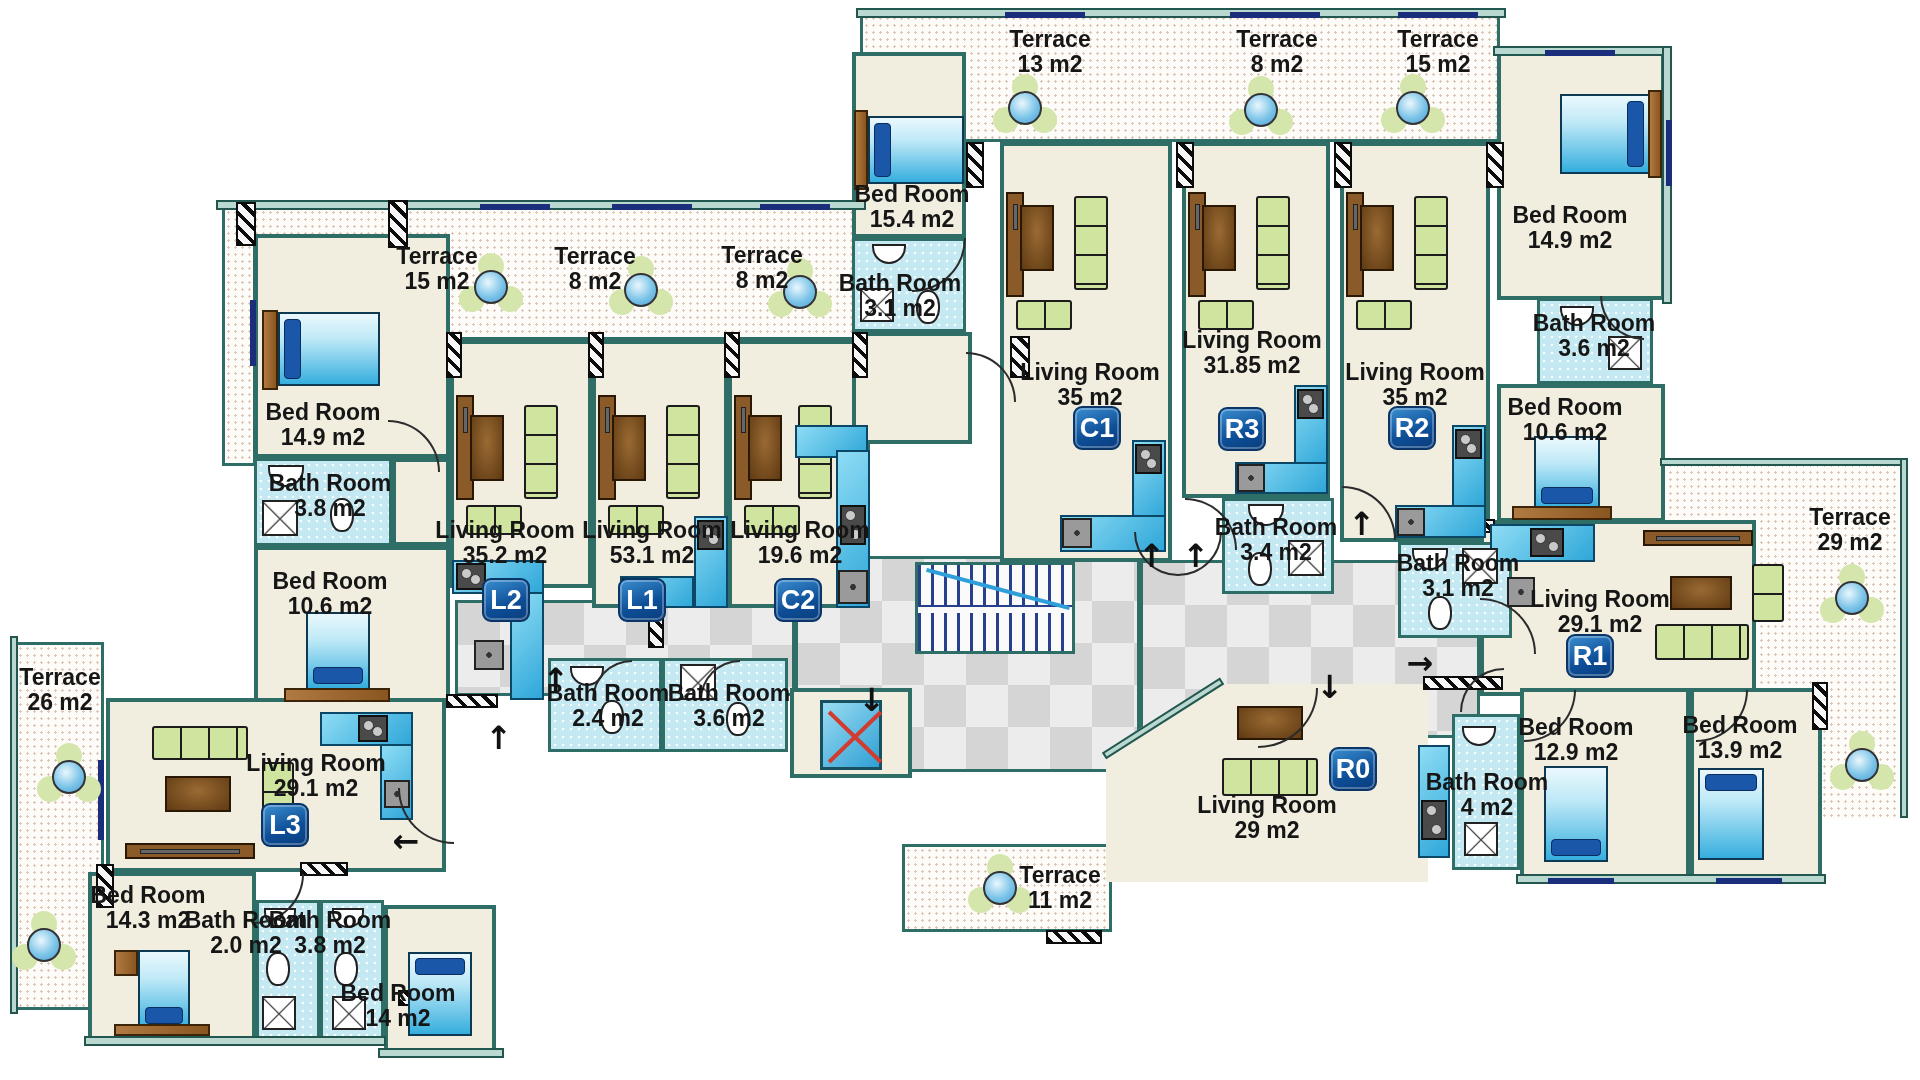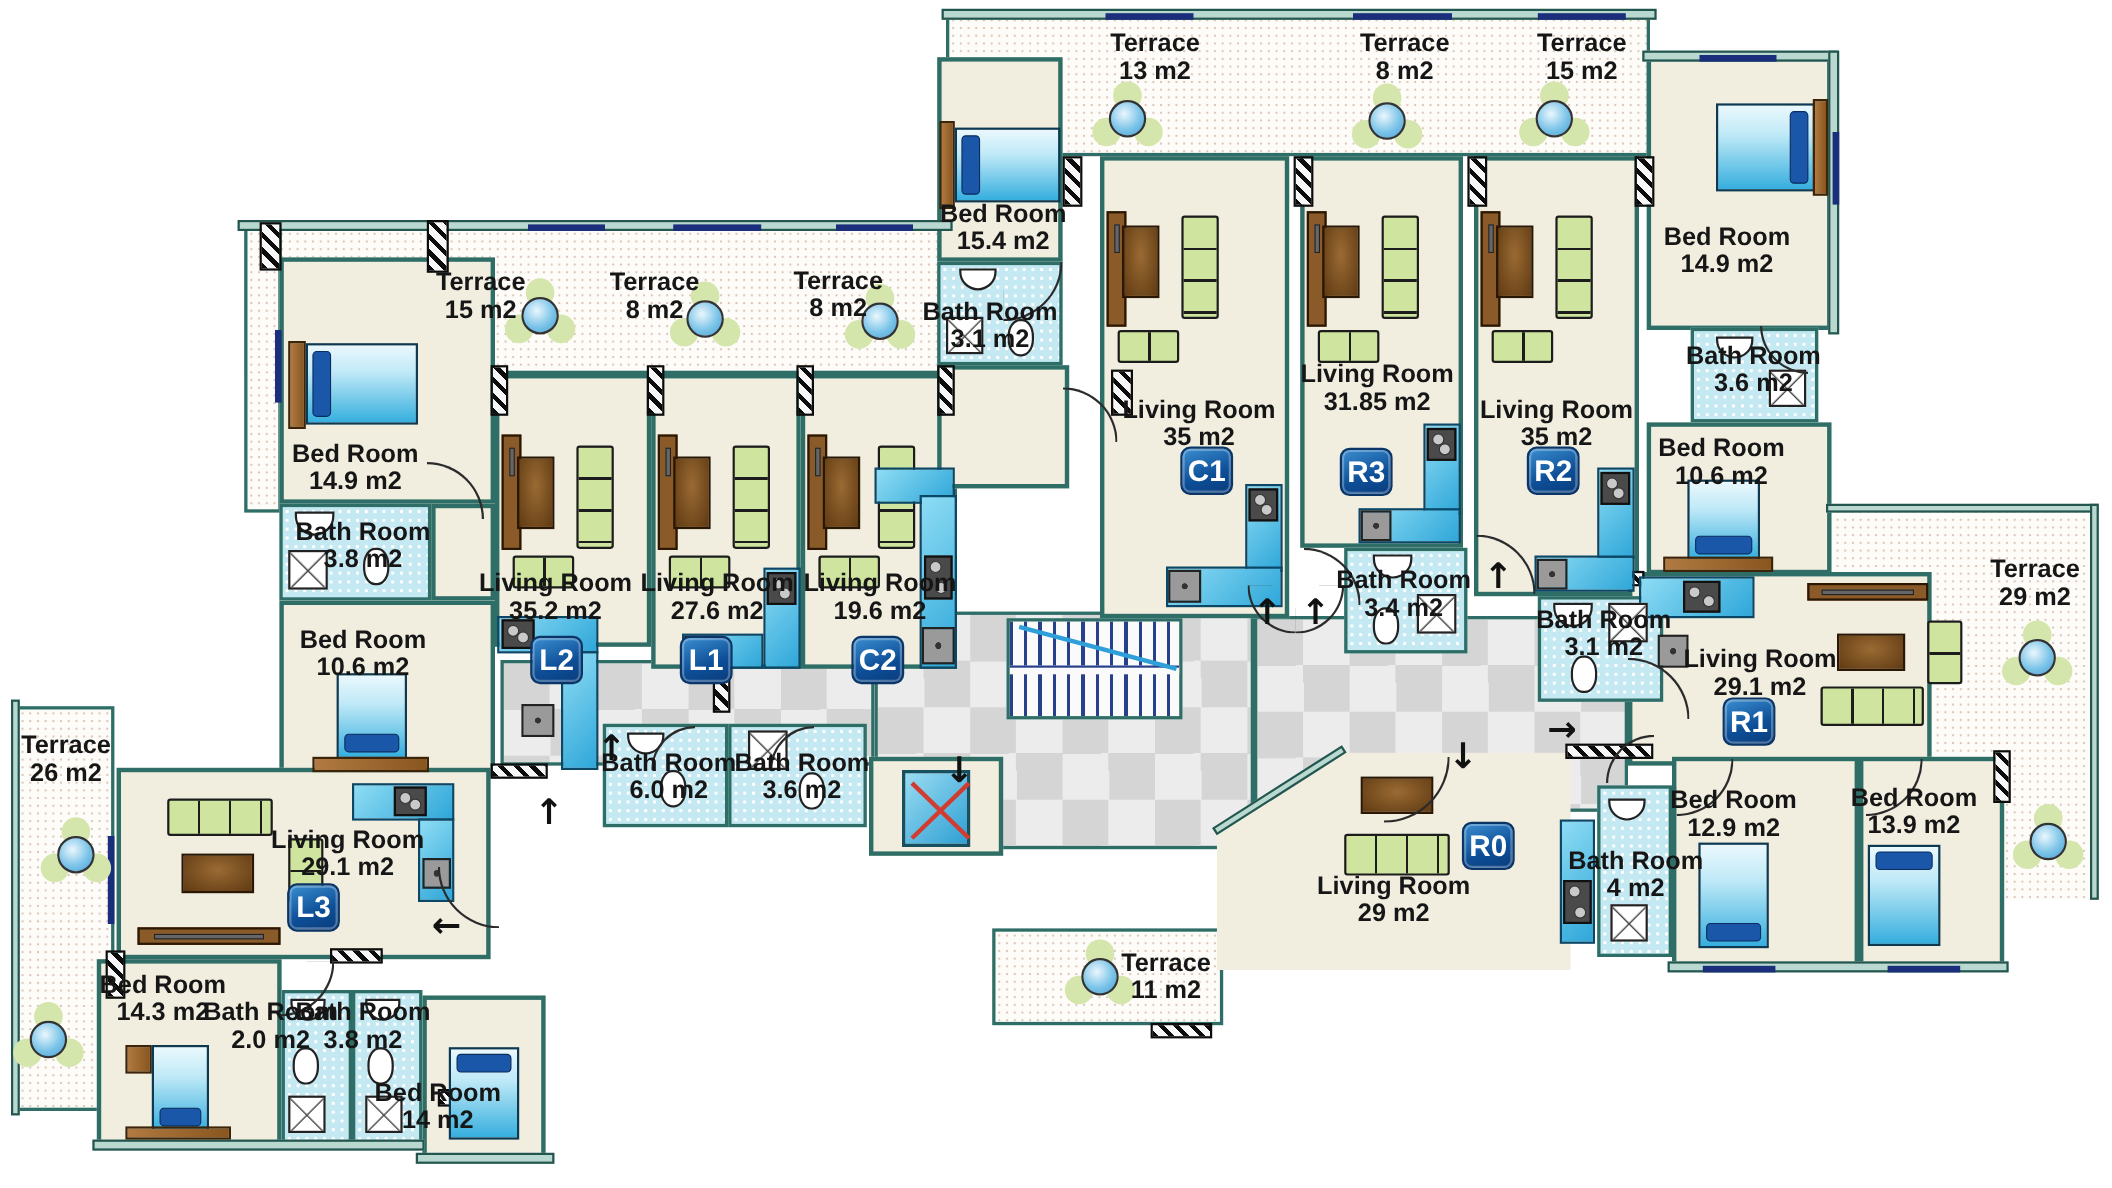--- a/index.html
+++ b/index.html
@@ -447,29 +447,29 @@
   <div class="lbl" style="left:330px;top:594px;">
       <span>Bed Room</span>
       <span>10.6 m2</span>
     </div>
   <div class="lbl" style="left:505px;top:543px;">
       <span>Living Room</span>
       <span>35.2  m2</span>
     </div>
   <div class="lbl" style="left:652px;top:543px;">
       <span>Living Room</span>
-      <span>27.6  m2</span>
+      <span>53.1  m2</span>
     </div>
   <div class="lbl" style="left:800px;top:543px;">
       <span>Living Room</span>
       <span>19.6  m2</span>
     </div>
   <div class="lbl" style="left:608px;top:706px;">
       <span>Bath Room</span>
-      <span>6.0 m2</span>
+      <span>2.4 m2</span>
     </div>
   <div class="lbl" style="left:729px;top:706px;">
       <span>Bath Room</span>
       <span>3.6 m2</span>
     </div>
   <div class="lbl" style="left:60px;top:690px;">
       <span>Terrace</span>
       <span>26 m2</span>
     </div>
   <div class="lbl" style="left:316px;top:776px;">

